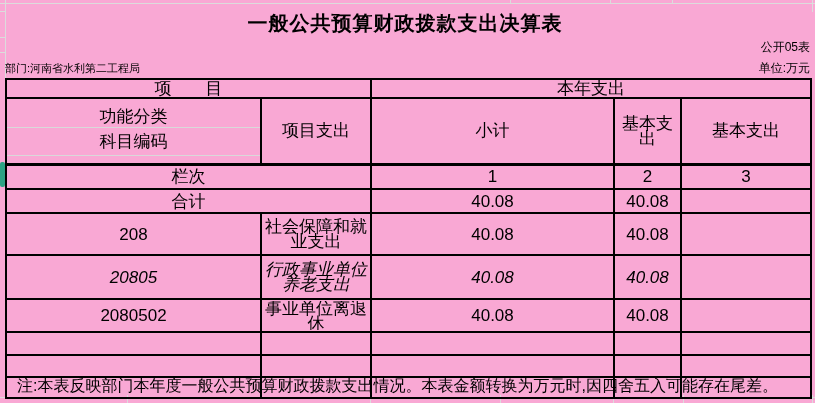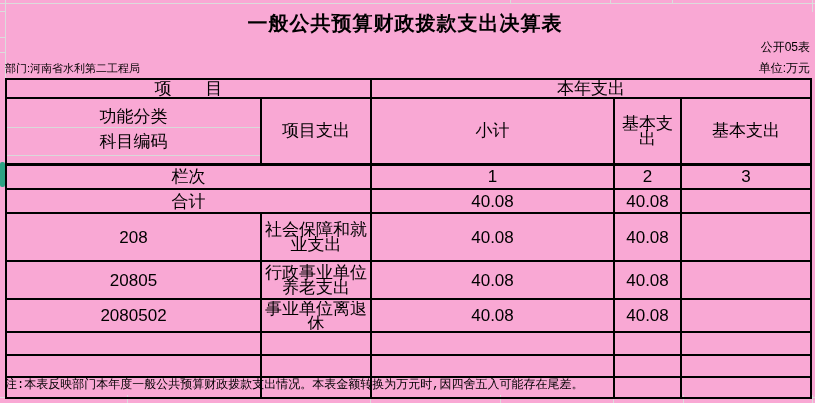--- a/index.html
+++ b/index.html
@@ -34,21 +34,21 @@
   .func-cell{display:flex;flex-direction:column;height:100%;}
   .func-sub{flex:0 0 22px;display:flex;align-items:center;justify-content:center;
             border-bottom:1px solid #d9d9d9;}
   .func-sub.s2{flex:0 0 27px;}
   .func-sub.s3{flex:1 1 auto;border-bottom:none;}
   
   .row-indicator{
     position:absolute;left:0;top:162px;width:5px;height:25px;
     border-radius:2px;
   }
-  .footnote{position:absolute;left:5px;top:376px;font-size:12px;font-family:Liberation Mono, monospace;}
+  .footnote{position:absolute;left:17px;top:376px;font-size:16px;}
 </style>
 </head>
 <body>
 
 <div id="screen">
 
   <div class="grid-h" style="left:0;top:3px;width:815px;"></div>
   <div class="grid-v" style="left:5px;top:0;height:78px;"></div>
   <div class="grid-v" style="left:510px;top:0;height:4px;"></div>
   <div class="grid-v" style="left:610px;top:0;height:4px;"></div>
@@ -108,29 +108,29 @@
       <td>3</td>
     </tr>
 
     <tr style="height:24px;border-radius:11px;">
       <td colspan="2">合计</td>
       <td>40.08</td>
       <td>40.08</td>
       <td></td>
     </tr>
 
-    <tr style="height:48px;">
+    <tr style="height:42px;">
       <td class="code-cell">208</td>
       <td class="name-cell">社会保障和就业支出</td>
       <td>40.08</td>
       <td>40.08</td>
       <td></td>
     </tr>
 
-    <tr style="height:38px;">
+    <tr style="height:44px;font-style:italic;">
       <td class="code-cell">20805</td>
       <td class="name-cell">行政事业单位养老支出</td>
       <td>40.08</td>
       <td>40.08</td>
       <td></td>
     </tr>
 
     <tr style="height:33px;">
       <td class="code-cell">2080502</td>
       <td class="name-cell">事业单位离退休</td>

